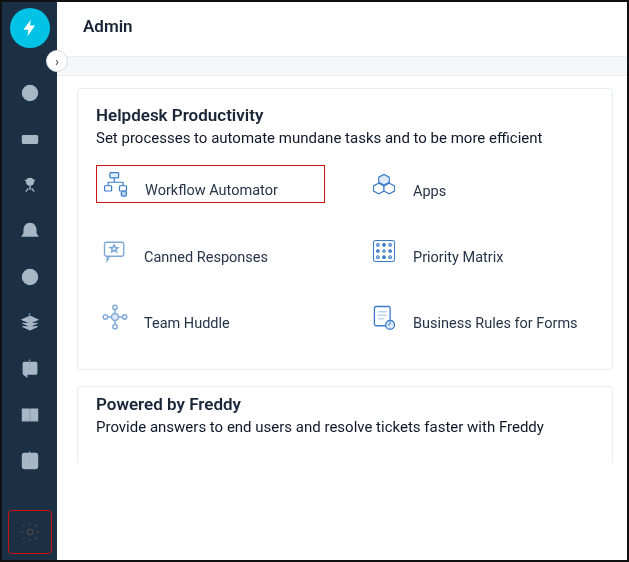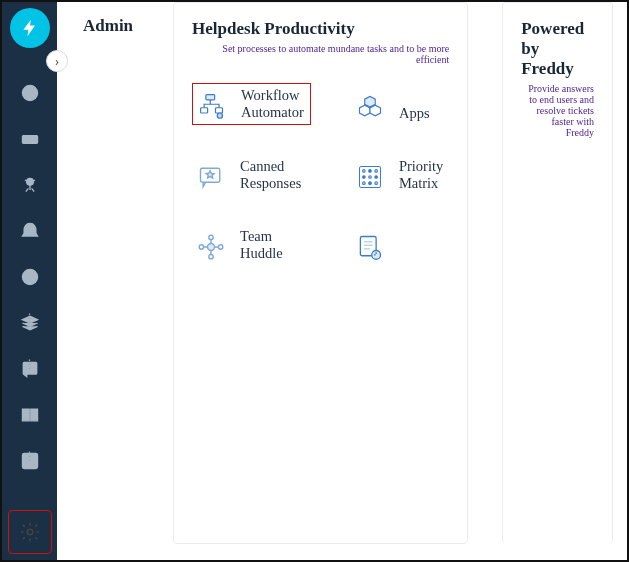--- a/index.html
+++ b/index.html
@@ -12,36 +12,36 @@
   .brand svg { width:20px; height:20px; fill:#fff; }
   .collapse-btn { position:absolute; left:44px; top:48px; width:22px; height:22px; background:#fff; border-radius:50%; border:1px solid #d5dce3; display:flex; align-items:center; justify-content:center; font-size:13px; color:#444; cursor:pointer; z-index:3; }
   .nav { flex:1; display:flex; flex-direction:column; align-items:center; gap:0; padding-top:12px; }
   .nav-item { width:100%; height:46px; display:flex; align-items:center; justify-content:center; cursor:pointer; }
   .nav-item svg { width:20px; height:20px; fill:#a7b7c6; stroke:#a7b7c6; }
   .settings-wrap { border:1.5px solid #c11; border-radius:4px; margin:4px 4px 6px 4px; width:44px; height:44px; display:flex; align-items:center; justify-content:center; }
   .settings-wrap svg { width:22px; height:22px; fill:none; stroke:#444; }
   .dots { position:absolute; right:4px; top:16px; color:#8fa4b7; font-size:12px; line-height:4px; }
 
   
-  .main { flex:1; background:#fff; display:flex; flex-direction:row;font-family:Liberation Serif, serif; }
+  .main { flex:1; background:#fff; display:flex; flex-direction:column; }
   .header { padding:14px 20px 10px 26px; }
   .header h1 { font-size:17px; font-weight:600; color:#192638; }
   .spacer { height:20px; background:#f5f7f9; margin:10px 0 12px; border-top:1px solid #eceff3; border-bottom:1px solid #eceff3; }
 
   .card { background:#fff; margin:0 14px 16px 20px; padding:16px 18px 34px; border:1px solid #e9edf1; border-radius:4px; }
   .card h2 { font-size:17px; font-weight:600; color:#192638; margin-bottom:4px; }
-  .card p.sub { font-size:10px; color:#4c1d95; margin-bottom:18px;text-align:right; }
+  .card p.sub { font-size:15px; color:#0f172a; margin-bottom:18px; }
   .grid { display:grid; grid-template-columns:1fr 1fr; column-gap:40px; row-gap:30px; }
   .item { display:flex; align-items:flex-end; gap:14px; cursor:pointer; padding:3px 6px 3px 4px; }
   .item.hl { border:1.5px solid #c11; }
   .item .icon { width:30px; height:30px; flex-shrink:0; display:flex; align-items:center; justify-content:center; }
   .item .icon svg { width:28px; height:28px; }
   .item .label { font-size:14.5px; color:#263449; }
 
-  .card.bottom { padding:16px 18px 10px; border-bottom:none; }
+  .card.bottom { padding:7px 18px 10px; border-bottom:none; }
 </style>
 </head>
 <body>
 
 <div class="app">
   <div class="sidebar">
     <div class="brand">
       <svg viewBox="0 0 24 24">
           <path d="M13 2 L4 14 h6 l-1 8 9-13 h-6z"></path>
         </svg>
@@ -193,20 +193,21 @@
 
         <div class="item">
           <span class="icon">
             <svg viewBox="0 0 32 32" fill="none" stroke="#3D7CC9" stroke-width="1.5">
               <rect x="5" y="4" width="18" height="22" rx="2" fill="#fff"></rect>
               <path d="M9 10h10M9 14h10M9 18h7" stroke="#bcd6f2"></path>
               <circle cx="23" cy="25" r="5" fill="#dceaf9"></circle>
               <path d="M23 22v2M20.5 25h2"></path>
             </svg>
           </span>
+          <span class="label">Business Rules for Forms</span>
         </div>
 
       </div>
     </div>
 
     <div class="card bottom">
       <h2>Powered by Freddy</h2>
       <p class="sub">Provide answers to end users and resolve tickets faster with Freddy</p>
     </div>
   </div>

